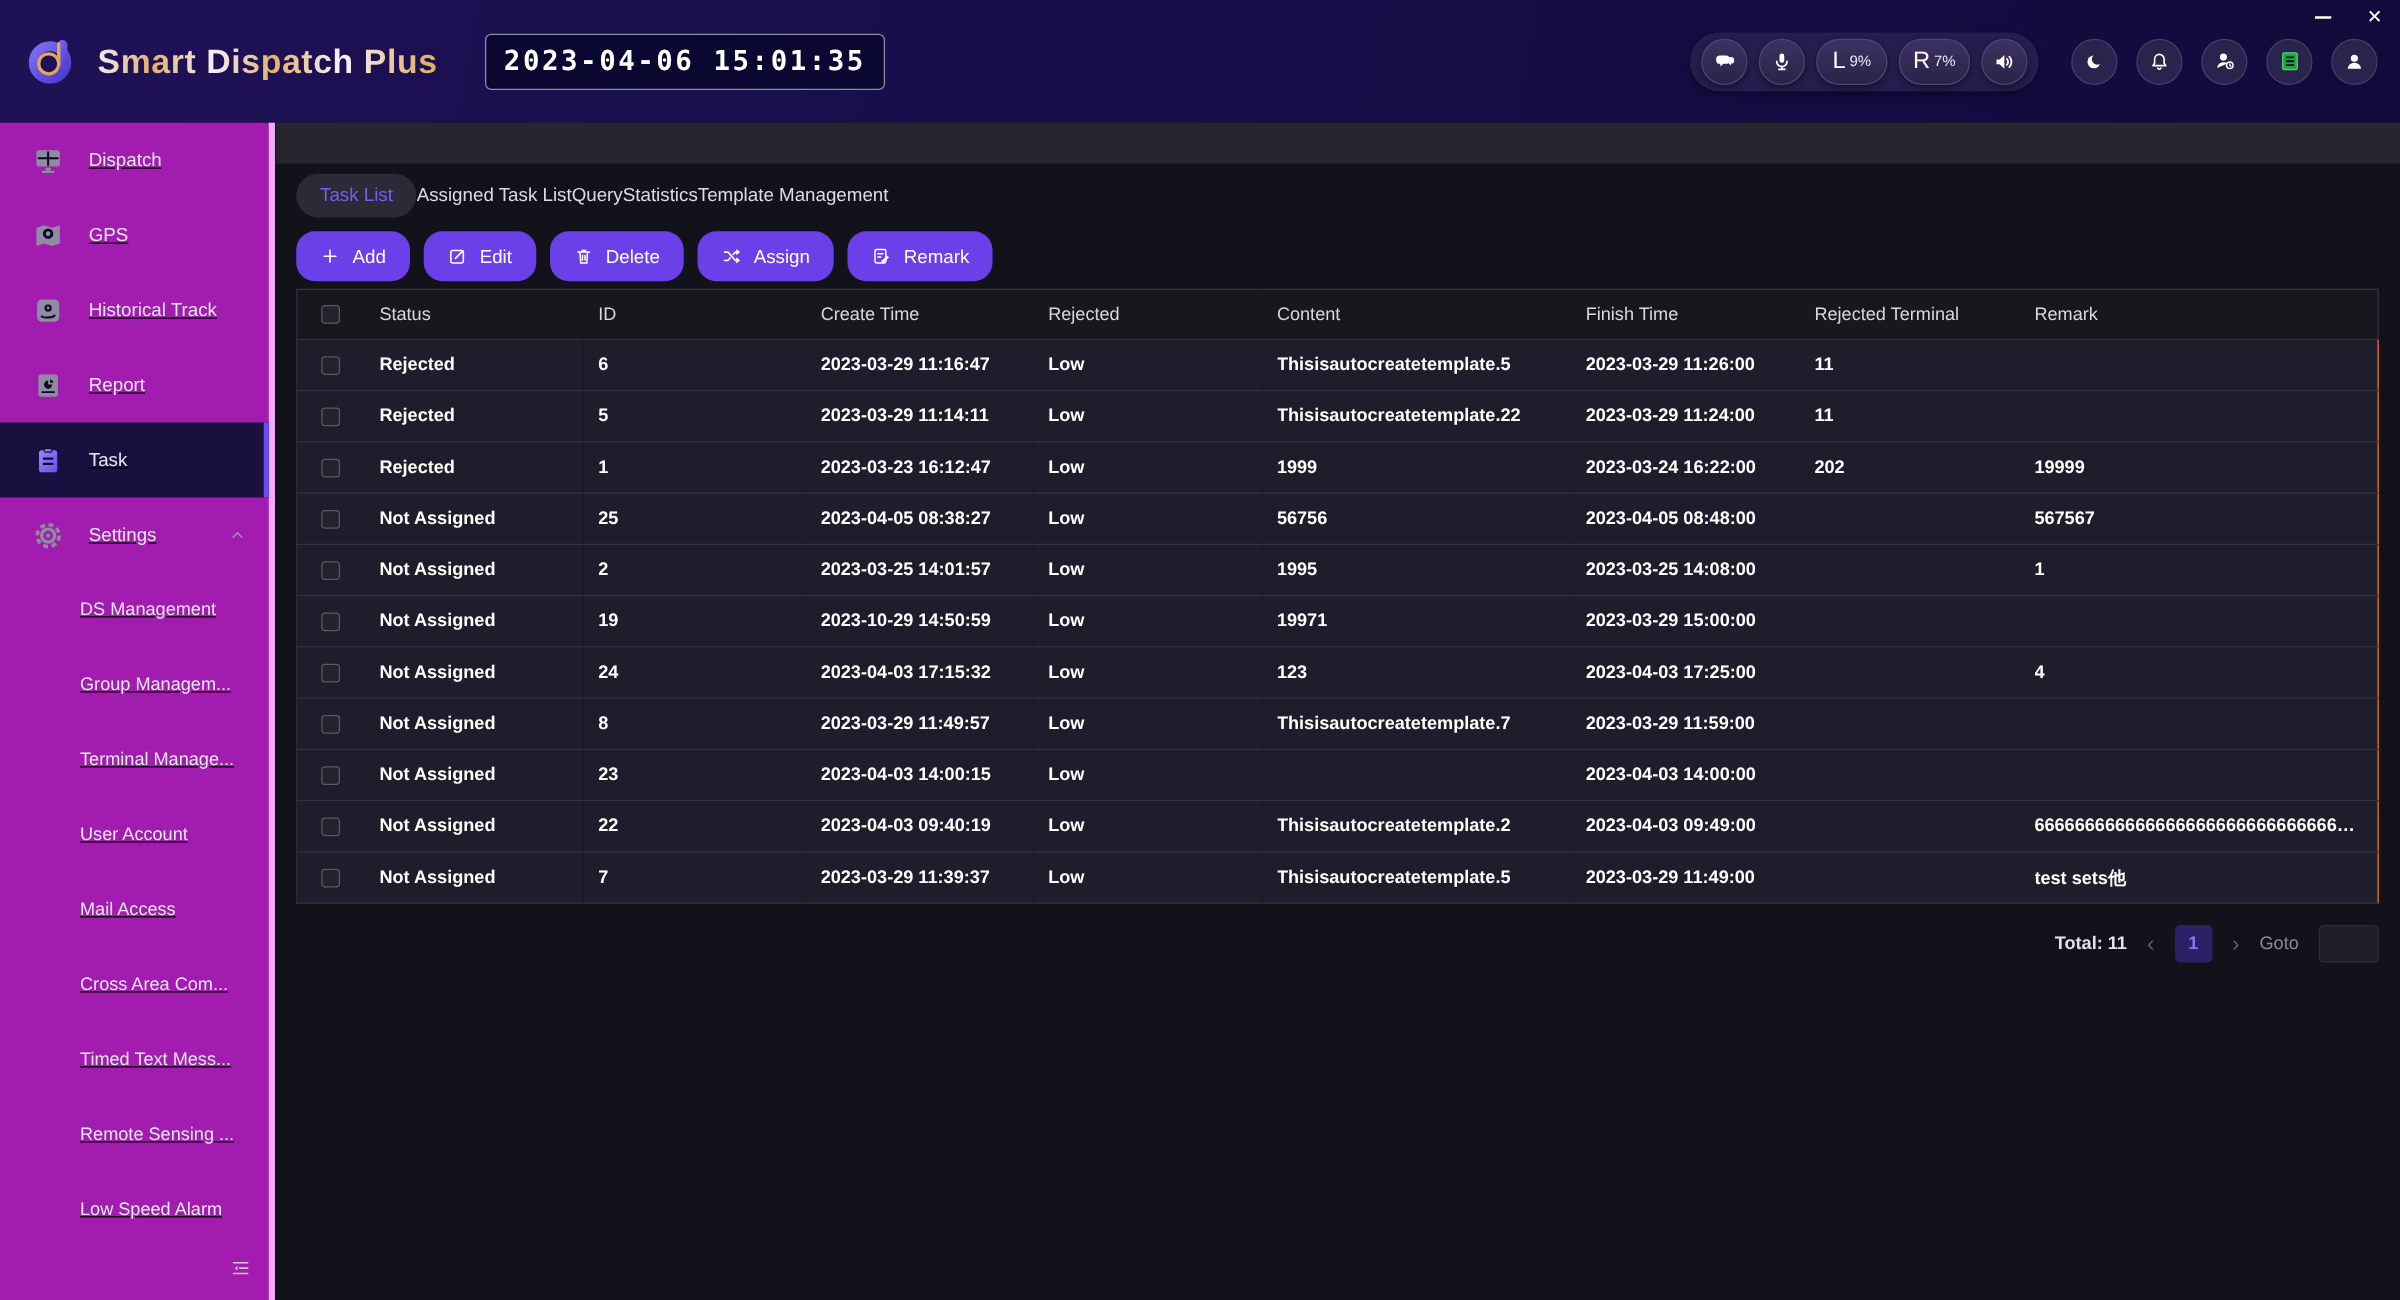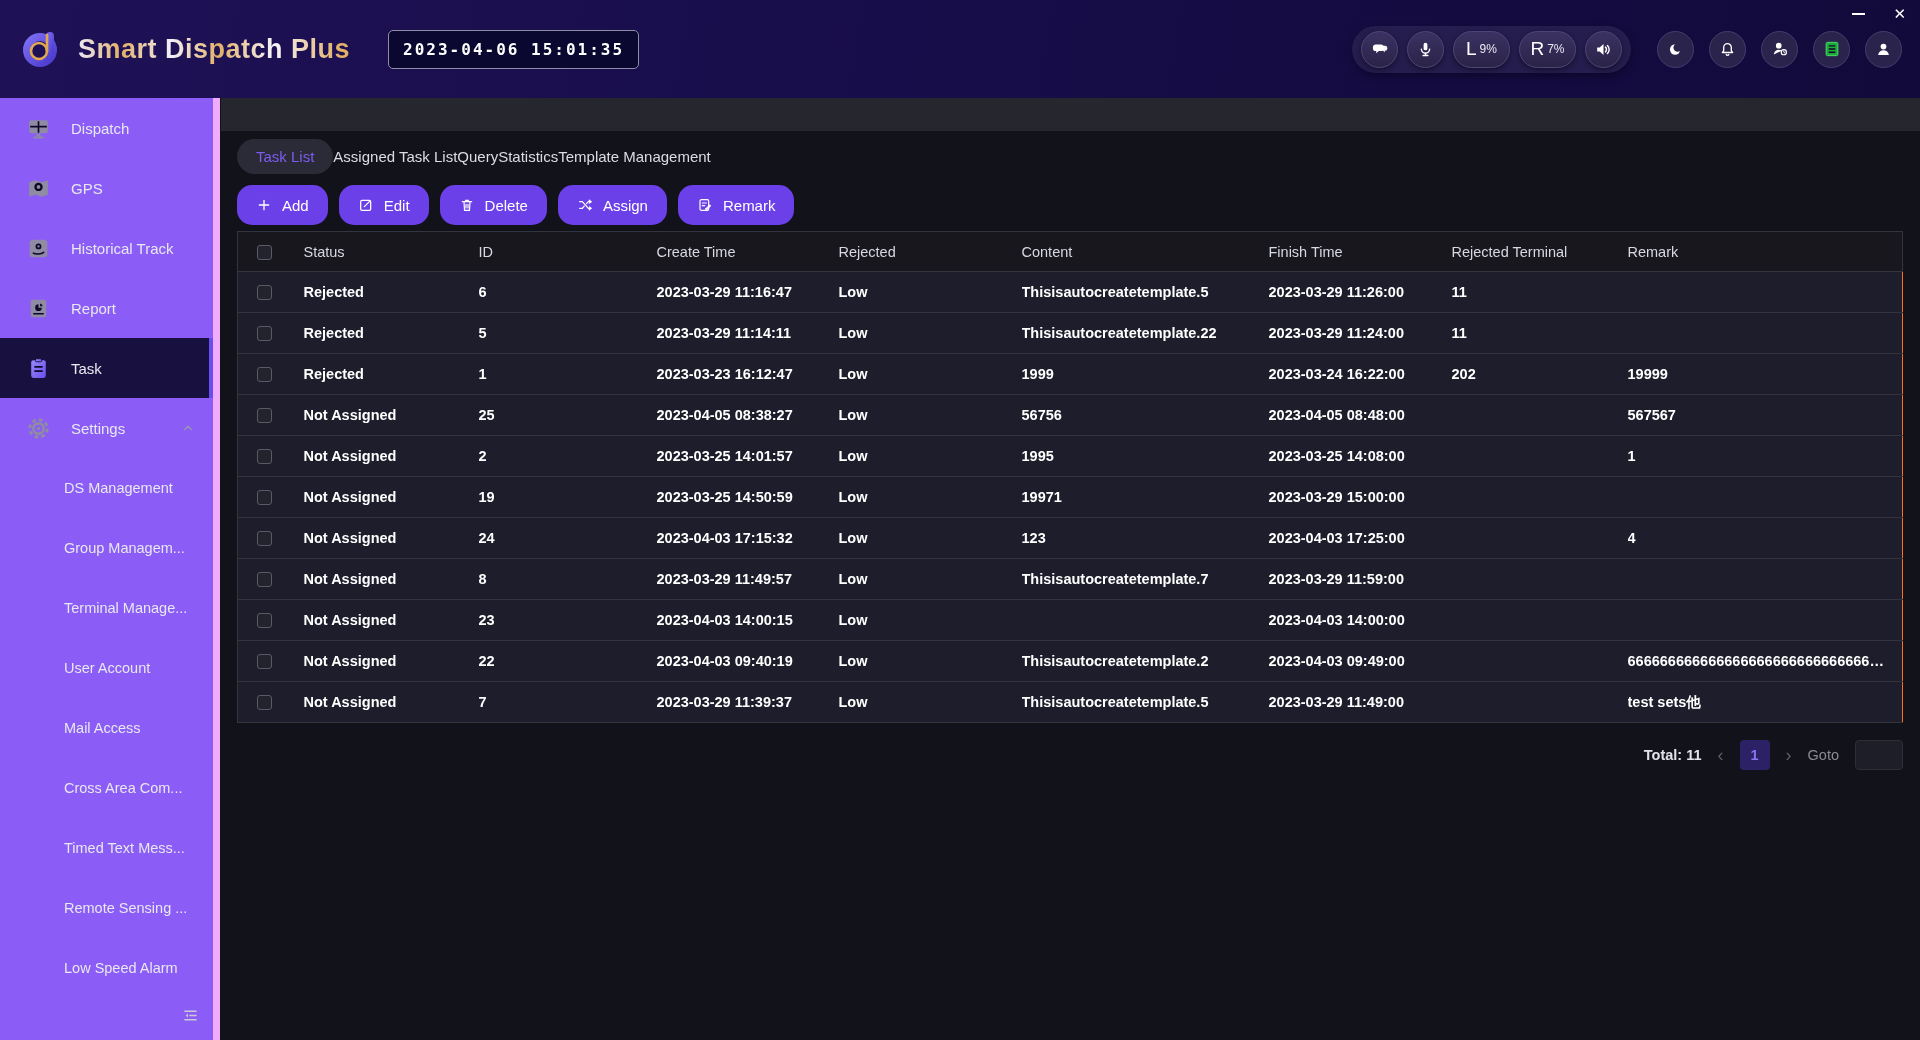--- a/index.html
+++ b/index.html
@@ -12,38 +12,38 @@
   .topbar-inner { display:flex; align-items:center; height:98px; padding-left:20px;text-align:right; }
   .win-controls { position:absolute; top:6px; right:14px; display:flex; gap:28px; align-items:center; }
   .win-min { width:13px; height:2px; background:#fff; display:inline-block; cursor:pointer; }
   .win-close { color:#fff; font-size:15px; line-height:15px; cursor:pointer; }
   .logo { margin-right:14px; }
   .app-title { font-size:27px; font-weight:600; letter-spacing:.5px;
     background:linear-gradient(90deg,#eceaf6 0%,#e2b066 16%,#f2f0fa 34%,#e2b066 52%,#f6f4fb 72%,#e2b066 96%);
     -webkit-background-clip:text; background-clip:text; color:transparent; }
   .clock { margin-left:38px; padding:9px 14px; border:1px solid #8d8da8; border-radius:5px;
     background:#0a0830; color:#fff; font-family:"DejaVu Sans Mono", monospace;
-    font-size:16px; font-weight:bold; letter-spacing:2px; }
+    font-size:22px; font-weight:bold; letter-spacing:2px; }
   .tb-spacer { flex:1; }
   .icon-pill { display:flex; align-items:center; gap:9px; background:#241d4e; border-radius:28px;
     padding:5px 9px; box-shadow:0 3px 8px rgba(0,0,0,.35); }
   .circle-btn { width:37px; height:37px; border-radius:50%;
     background:linear-gradient(180deg,#3b3262,#2a2347); border:1px solid #4e4478;
     display:flex; align-items:center; justify-content:center; cursor:pointer;
     box-shadow:0 2px 5px rgba(0,0,0,.45); }
   .meter-btn { width:57px; border-radius:19px; gap:3px; }
   .meter-letter { color:#fff; font-size:19px; font-weight:400; }
   .meter-value { color:#e9e9f2; font-size:12px; }
   .right-icons { display:flex; gap:15px; margin:0 18px 0 26px; }
   .round-btn { width:37px; height:37px; border-radius:50%; background:#2a234c;
     border:1px solid #443c6c; display:flex; align-items:center; justify-content:center; cursor:pointer; }
 
   
-  .sidebar { position:absolute; top:98px; left:0; width:220px; bottom:0; background:#8b5cf6;
-    border-right:7px solid #f0abfc; z-index:4; }
+  .sidebar { position:absolute; top:98px; left:0; width:220px; bottom:0; background:#a21caf;
+    border-right:5px solid #f0abfc; z-index:4;text-decoration:underline; }
   .nav-item { height:60px; display:flex; align-items:center; padding-left:26px; gap:20px;
     color:#e8e8f0; font-size:15px; cursor:pointer; position:relative; }
   .nav-item.active { background:#181140; }
   .nav-item.active::after { content:""; position:absolute; right:0; top:0; bottom:0; width:4px; background:#6a4df0; }
   .nav-icon { width:25px; height:25px; color:#8e8ba2; flex:0 0 auto; }
   .nav-item.active .nav-icon { color:#8f7ef5; }
   .nav-chevron { margin-left:auto; margin-right:18px; color:#9a97ad; }
   .sub-item { height:60px; display:flex; align-items:center; padding-left:64px;
     color:#e8e8f0; font-size:14.5px; cursor:pointer; }
   .collapse-btn { position:absolute; bottom:12px; right:14px; color:#c9c9d8; cursor:pointer; }
@@ -491,21 +491,21 @@
         </tr>
         <tr>
           <td class="c-check"><span class="checkbox"></span></td>
           <td>
             <span class="cell">Not Assigned</span>
           </td>
           <td>
             <span class="cell">19</span>
           </td>
           <td>
-            <span class="cell">2023-03-25 14:50:59</span>
+            <span class="cell">2023-10-29 14:50:59</span>
           </td>
           <td>
             <span class="cell">Low</span>
           </td>
           <td>
             <span class="cell">19971</span>
           </td>
           <td>
             <span class="cell">2023-03-29 15:00:00</span>
           </td>

